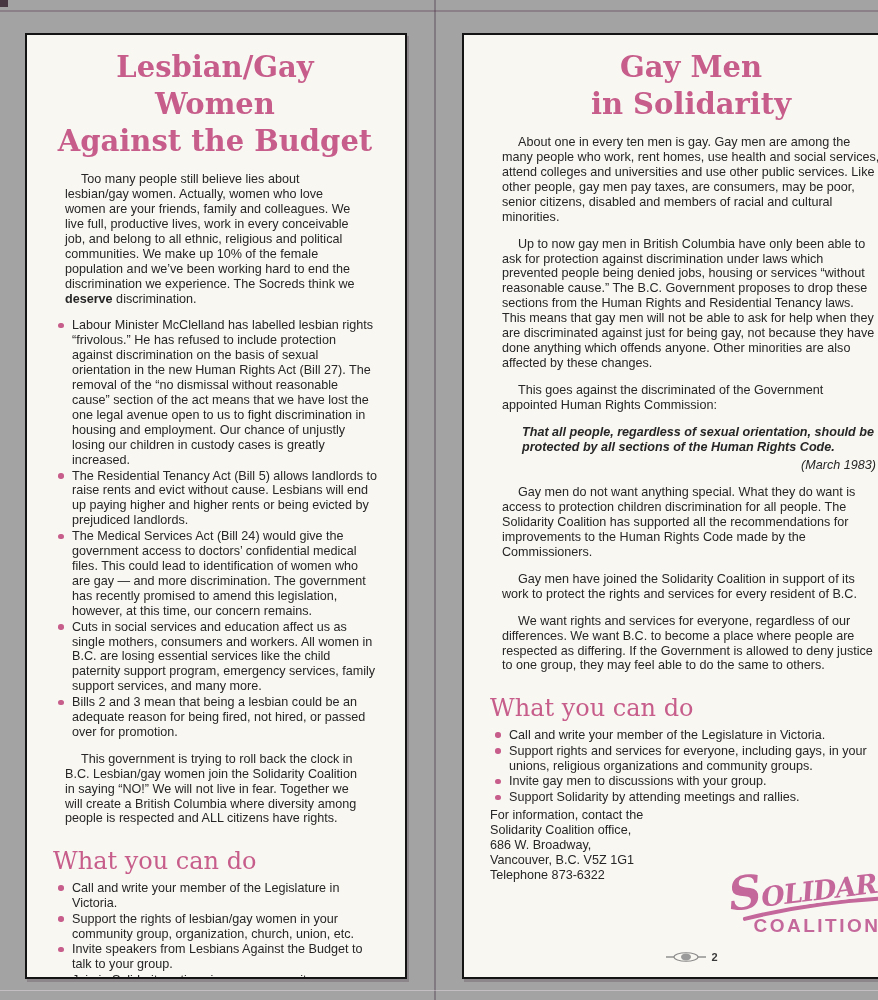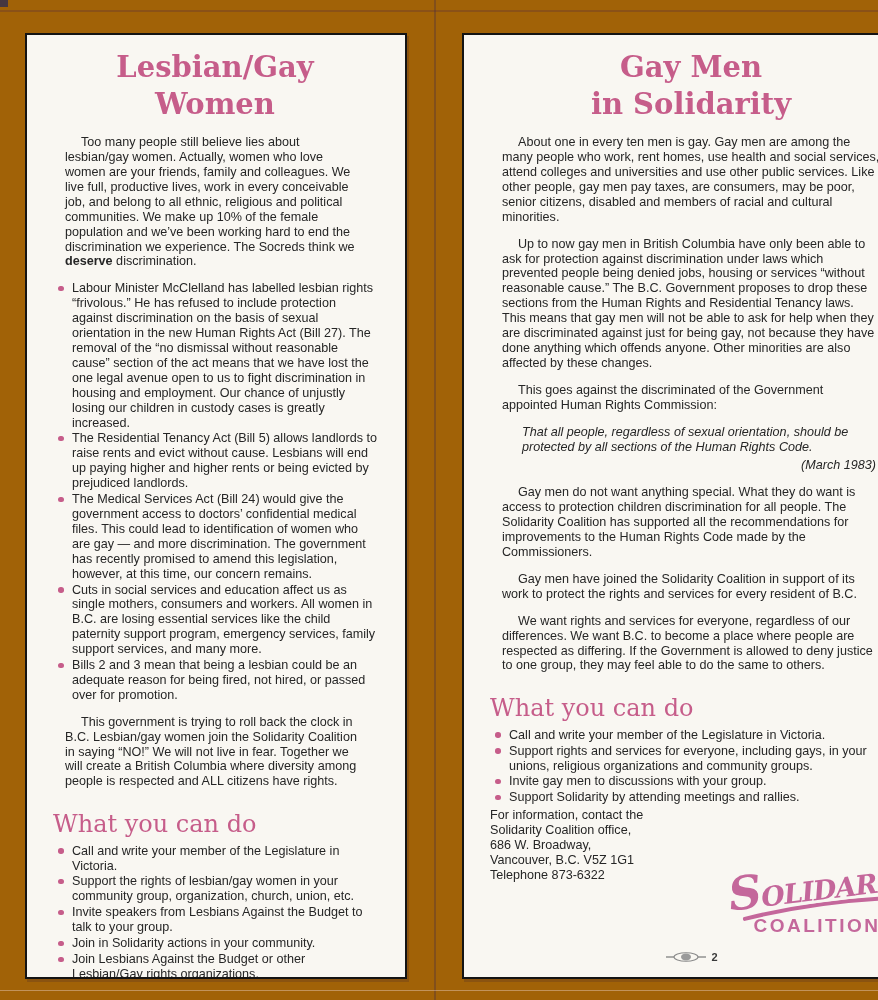--- a/index.html
+++ b/index.html
@@ -1,18 +1,18 @@
 <!DOCTYPE html>
 <html><head>
 <meta charset="utf-8">
 <style>
   html,body { margin:0; padding:0; background:#c081a7; }
   .scan {
     position:relative; width:878px; height:1000px; overflow:hidden;
-    background:#a16207;
+    background:#a3a3a3;
     font-family:"Liberation Sans", sans-serif;
   }
   .top-shadow { position:absolute; top:10px; left:0; right:0; height:2px;
     background:rgba(80,40,65,.28); }
   .bottom-line { position:absolute; bottom:9px; left:0; right:0; height:1px;
     background:rgba(255,240,250,.35); }
   .fold-line { position:absolute; top:0; bottom:0; left:434px; width:2px;
     background:rgba(70,45,65,.35); }
   .corner-mark { position:absolute; top:0; left:0; width:8px; height:7px;
     background:#463741; }
@@ -41,21 +41,21 @@
     width:5.5px; height:5.5px; border-radius:50%; background:#c65d8a;
   }
   .what-heading {
     font-family:"DejaVu Serif", serif; font-weight:normal;
     color:#c65d8a; font-size:24px; line-height:1.1;
     margin:22px 0 6px 0;
   }
   .footer { margin-top:3px; }
   .footer div { line-height:15px; }
 
-  .quote-block { font-style:italic; margin:2px 14px 0 32px; }
+  .quote-block { font-style:italic; margin:2px 14px 0 32px;font-weight:bold; }
   .quote-date { font-style:italic; text-align:right; margin:4px 16px 2px 0; }
 
   .logo {
     position:absolute; right:14px; bottom:40px; width:178px;
     text-align:center; color:#c4679b;
   }
   .logo-script {
     display:block; font-family:"DejaVu Serif", serif;
     font-style:italic; font-weight:bold; font-size:27px;
     text-transform:uppercase; letter-spacing:-1px;
@@ -80,20 +80,21 @@
 <div class="scan">
   <div class="top-shadow"></div>
   <div class="fold-line"></div>
   <div class="corner-mark"></div>
   <div class="bottom-line"></div>
 
   <div class="page page-left">
     <div class="page-inner body-text">
       <h1 class="doc-title">
         <span>Lesbian/Gay Women</span><br>
+        <span>Against the Budget</span>
       </h1>
       <p class="para"><span>Too many people still believe lies about lesbian/gay women. Actually, women who love women are your friends, family and colleagues. We live full, productive lives, work in every conceivable job, and belong to all ethnic, religious and political communities. We make up 10% of the female population and we’ve been working hard to end the discrimination we experience. The Socreds think we </span><b>deserve</b><span> discrimination.</span></p>
       <ul class="bullets">
         <li>Labour Minister McClelland has labelled lesbian rights “frivolous.” He has refused to include protection against discrimination on the basis of sexual orientation in the new Human Rights Act (Bill 27). The removal of the “no dismissal without reasonable cause” section of the act means that we have lost the one legal avenue open to us to fight discrimination in housing and employment. Our chance of unjustly losing our children in custody cases is greatly increased.</li>
         <li>The Residential Tenancy Act (Bill 5) allows landlords to raise rents and evict without cause. Lesbians will end up paying higher and higher rents or being evicted by prejudiced landlords.</li>
         <li>The Medical Services Act (Bill 24) would give the government access to doctors’ confidential medical files. This could lead to identification of women who are gay — and more discrimination. The government has recently promised to amend this legislation, however, at this time, our concern remains.</li>
         <li>Cuts in social services and education affect us as single mothers, consumers and workers. All women in B.C. are losing essential services like the child paternity support program, emergency services, family support services, and many more.</li>
         <li>Bills 2 and 3 mean that being a lesbian could be an adequate reason for being fired, not hired, or passed over for promotion.</li>
       </ul>
       <p class="para">This government is trying to roll back the clock in B.C. Lesbian/gay women join the Solidarity Coalition in saying “NO!” We will not live in fear. Together we will create a British Columbia where diversity among people is respected and ALL citizens have rights.</p>

